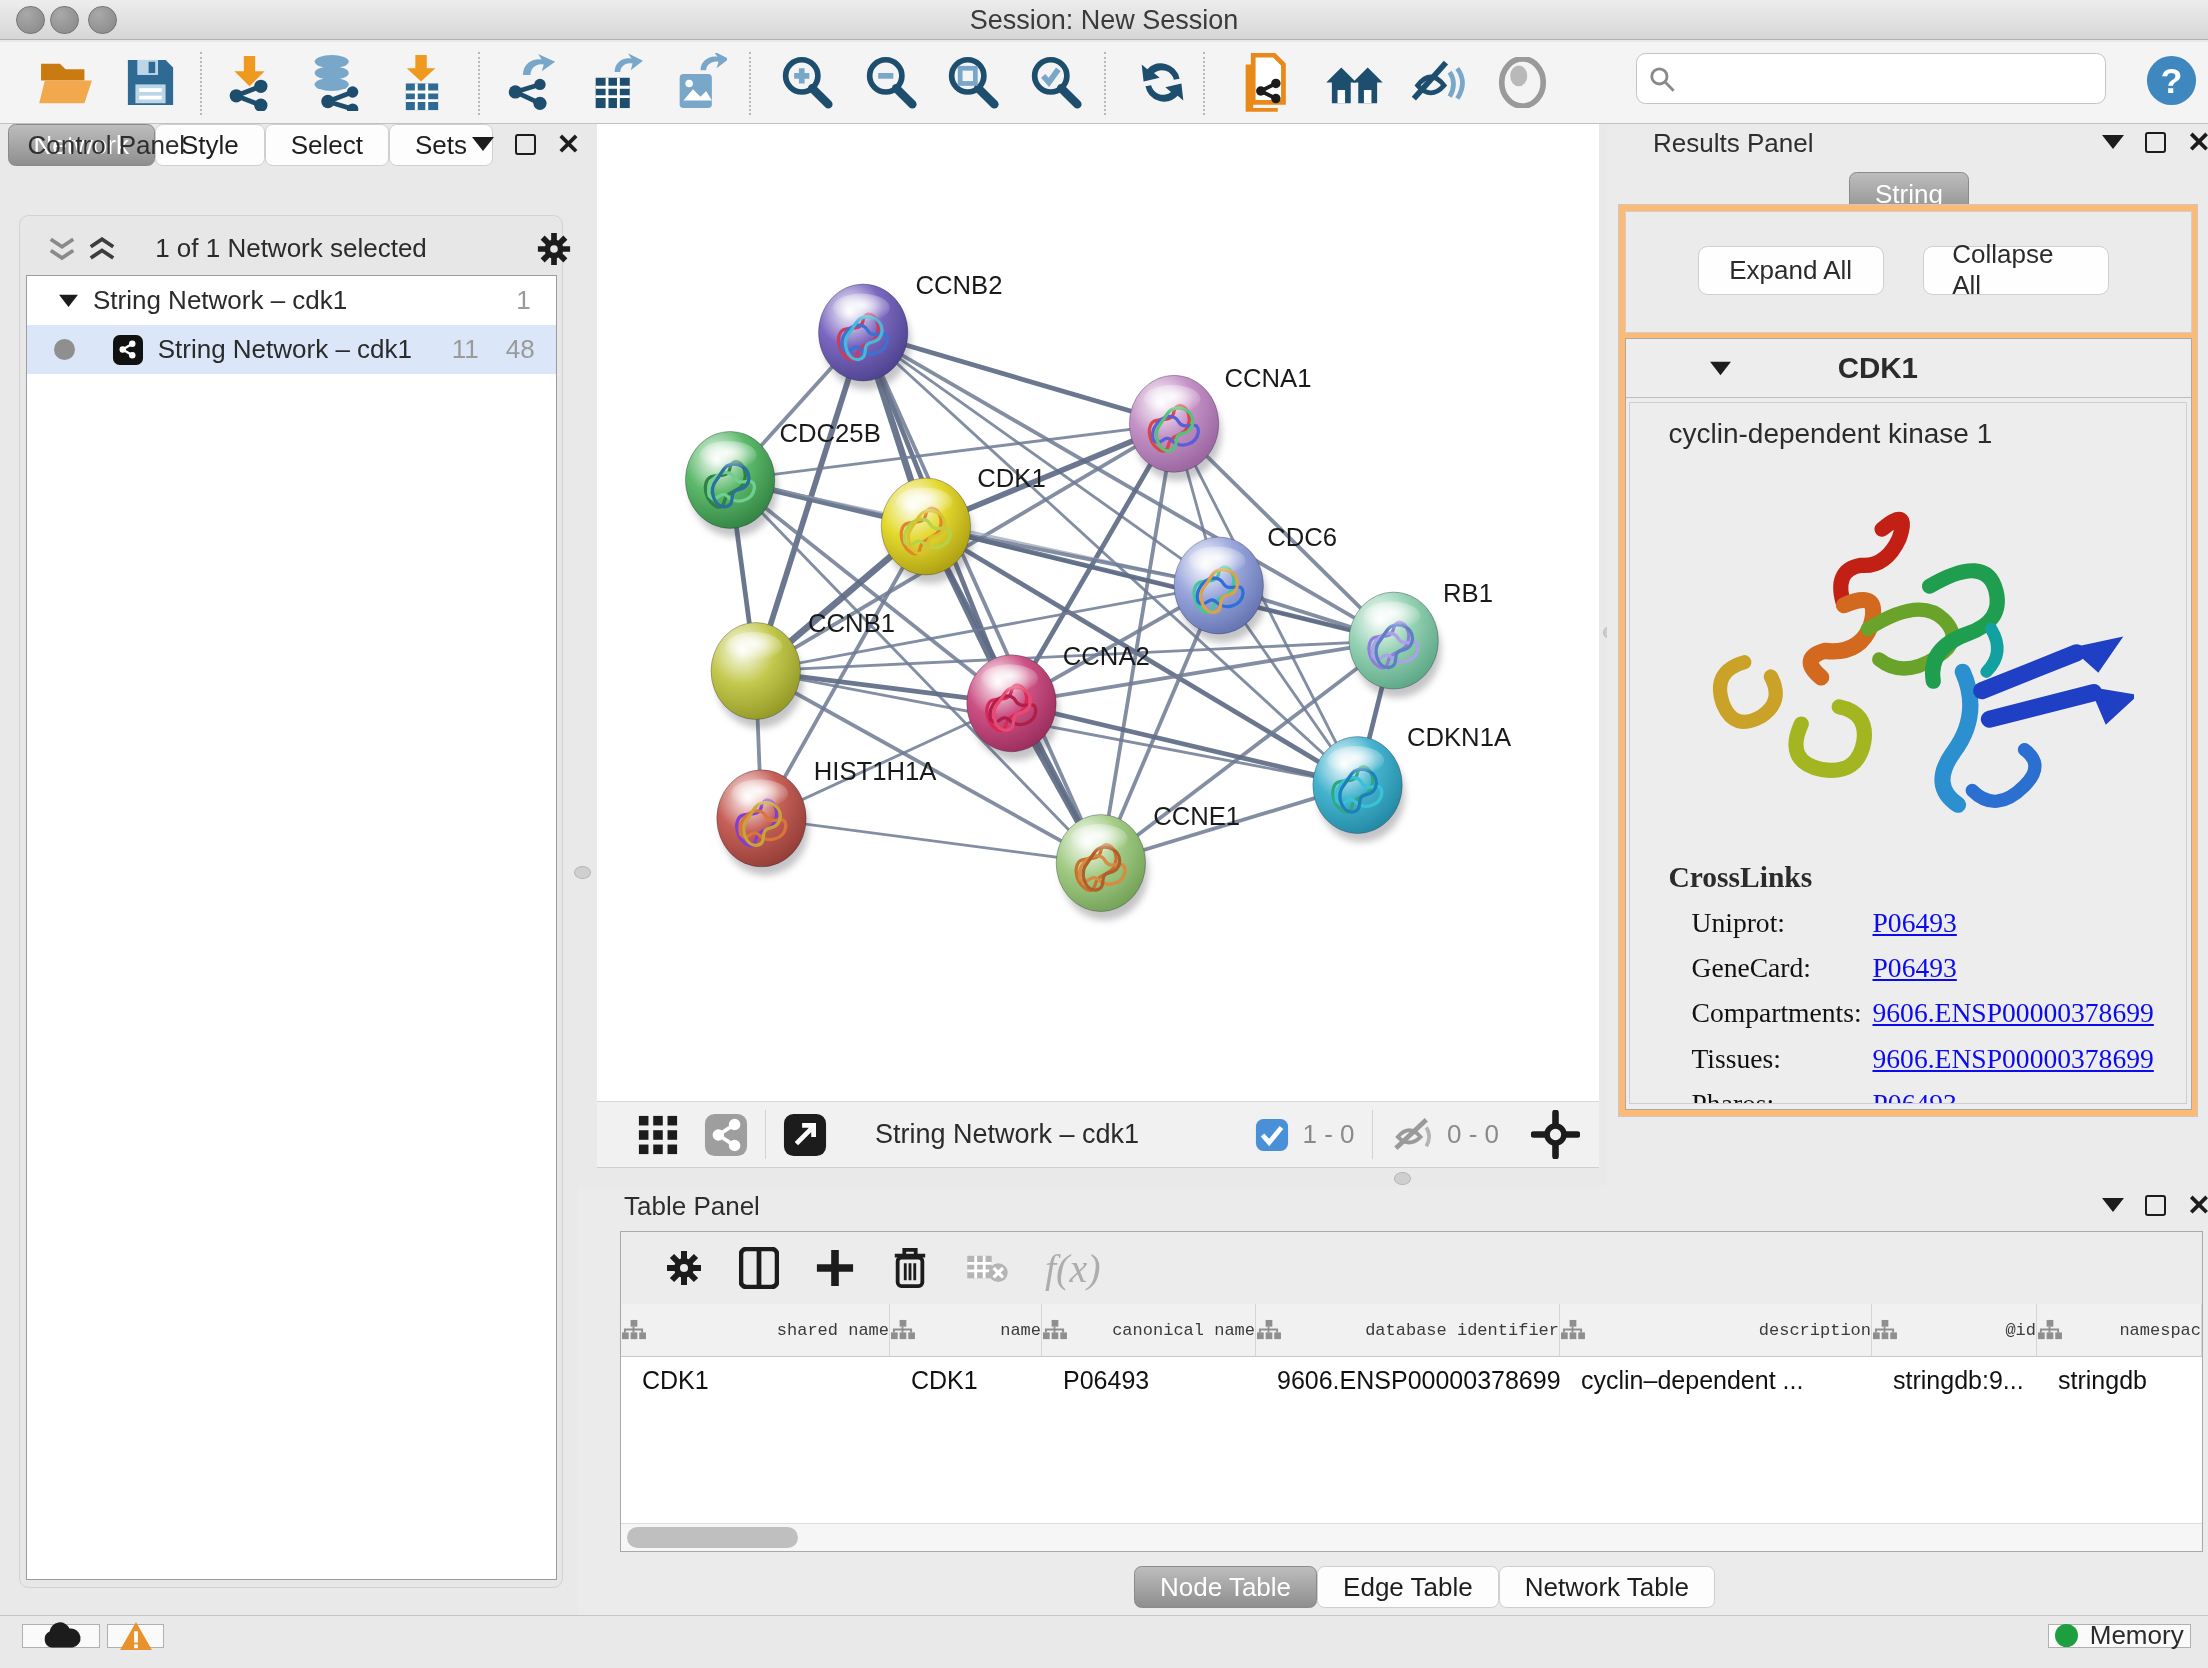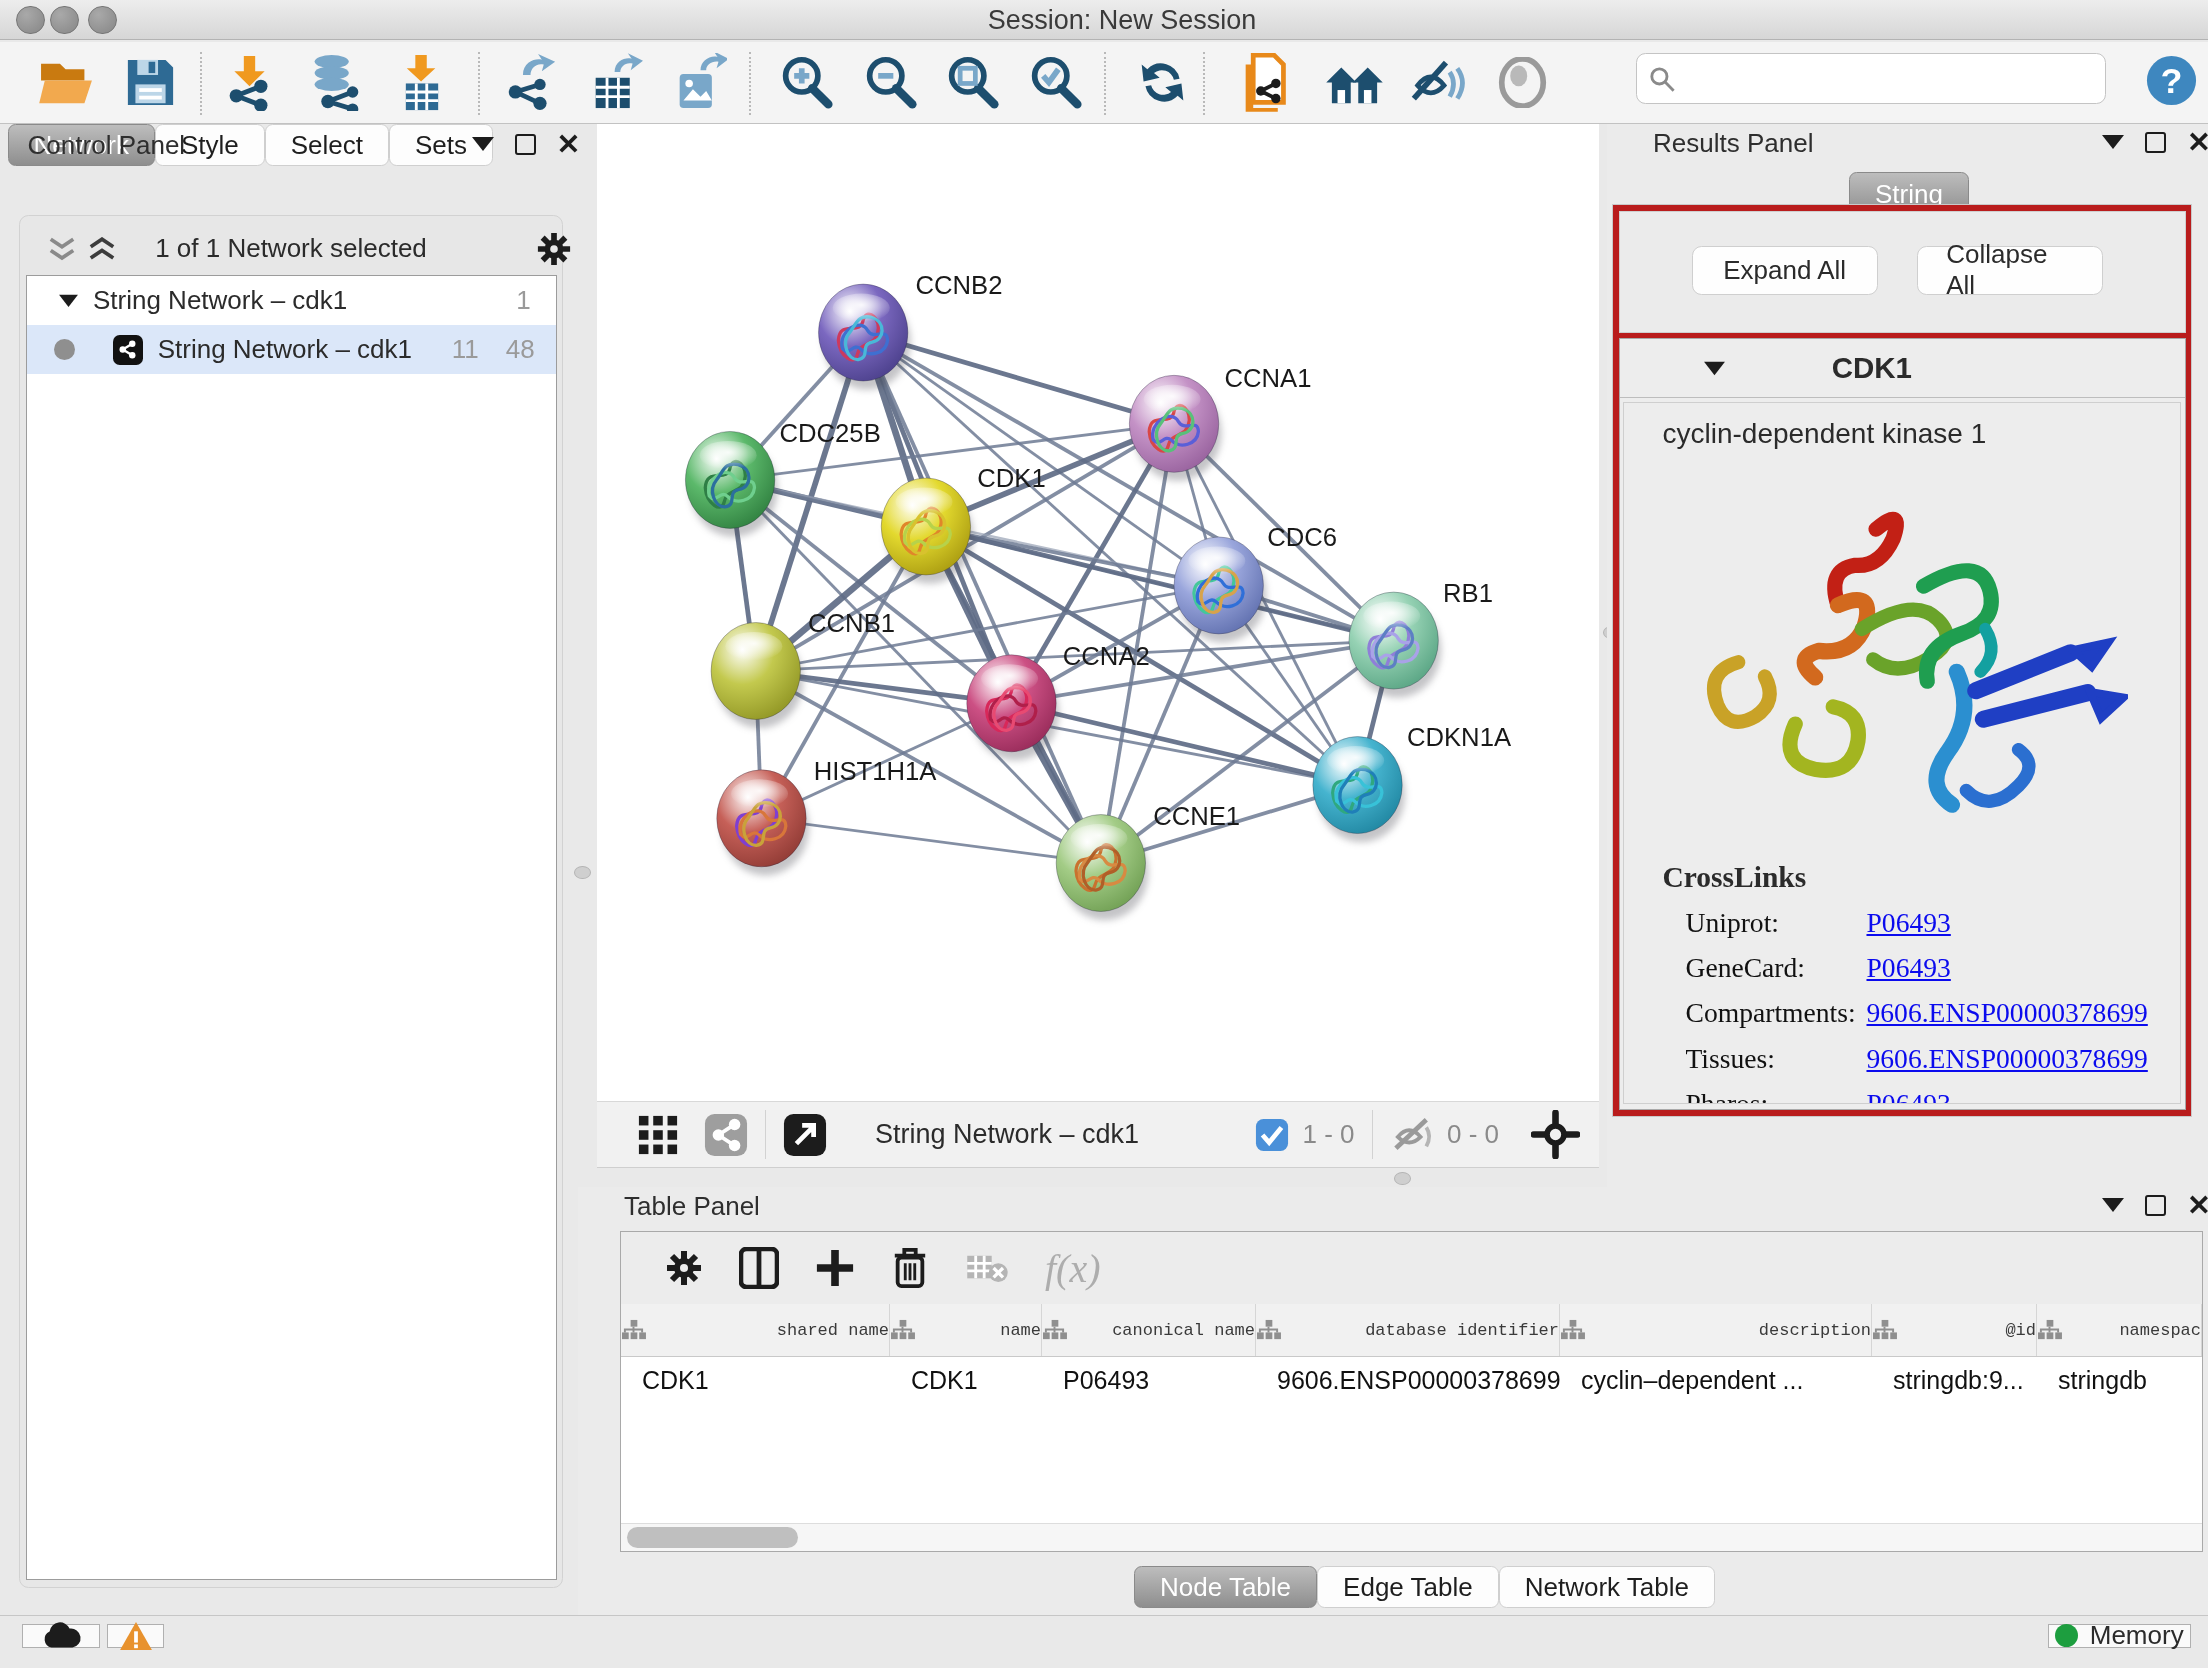--- a/index.html
+++ b/index.html
@@ -3,21 +3,21 @@
 <meta charset="utf-8">
 <style>
   * { margin:0; padding:0; box-sizing:border-box; }
   html,body { width:2208px; height:1668px; }
   body { font-family:"Liberation Sans", sans-serif; background:#e9e9e9; color:#2b2b2b;
          position:relative; overflow:hidden; font-size:26px; }
   .abs { position:absolute; }
 
   
   #titlebar { left:0; top:0; width:2208px; height:40px;
-    background:linear-gradient(#ededed,#d6d6d6); border-bottom:1.9px solid #b3b3b3;padding-left:18px; }
+    background:linear-gradient(#ededed,#d6d6d6); border-bottom:1.9px solid #b3b3b3; }
   .traffic { width:28.5px; height:28.5px; border-radius:50%; top:5.7px;
     background:radial-gradient(circle at 35% 30%, #a9a9a9, #868686); border:1px solid #767676; }
   #title-text { width:100%; text-align:center; top:4.8px; font-size:27px; color:#3a3a3a; }
 
   
   #toolbar { left:0; top:42px; width:2208px; height:82px; background:#f4f4f4;
     border-bottom:1.9px solid #c2c2c2; }
   .tbtn { top:11.4px; width:68px; height:59px; display:flex; align-items:center; justify-content:center; }
   .tsep { top:9.5px; width:0; height:63px; border-left:2.9px dotted #b9b9b9; }
   #search-box { left:1636px; top:11.4px; width:470px; height:51px; background:#fff;
@@ -53,21 +53,21 @@
 
   
   #canvas-wrap { left:597px; top:124px; width:1002px; height:978px; background:#ffffff; }
   #canvas-toolbar { left:597px; top:1101px; width:1002px; height:67px; background:#f1f1f1;
     border-top:1.9px solid #d8d8d8; border-bottom:1.9px solid #cfcfcf; display:flex; align-items:center; }
   .cbar-sep { width:0; height:49px; border-left:1.9px solid #d2d2d2; margin:0 17px; }
   .handle-dot { width:17px; height:13.3px; border-radius:50%; background:#cfcfcf; border:1px solid #b5b5b5; }
 
   
   #results-panel { left:1607px; top:124px; width:601px; height:1063px; background:#ebebeb; }
-  #rp-outer { left:5px; top:80px; width:580px; height:913px; background:#b91c1c; border:1px solid #c9c9c9; }
+  #rp-outer { left:11px; top:80px; width:580px; height:913px; background:#fdba74; border:1px solid #c9c9c9; }
   #rp-btnbox { left:5.7px; top:5.7px; width:567px; height:122px; background:#ebebeb; border:1px solid #cfcfcf; }
   .rp-btn { height:49px; background:#fefefe; border:1px solid #cfcfcf; border-radius:9.5px;
     display:flex; align-items:center; justify-content:center; padding:0 28.5px; font-size:26px; }
   #rp-card { left:5.7px; top:133px; width:567px; height:772px; background:#ededed; border:1.9px solid #a9a9a9; }
   #rp-card-head { height:59px; border-bottom:1.9px solid #bdbdbd; display:flex; align-items:center; }
   #rp-content { margin:3.8px; height:702px; border:1px solid #cfcfcf; background:#ededed; overflow:hidden; }
   .serif { font-family:"Liberation Serif", serif; }
   .xlink { color:#0b0bee; text-decoration:underline; }
   .xl-row { display:flex; font-size:27.6px; margin:13.3px 0 13.3px 61px; }
   .xl-label { width:181px; color:#111; }

